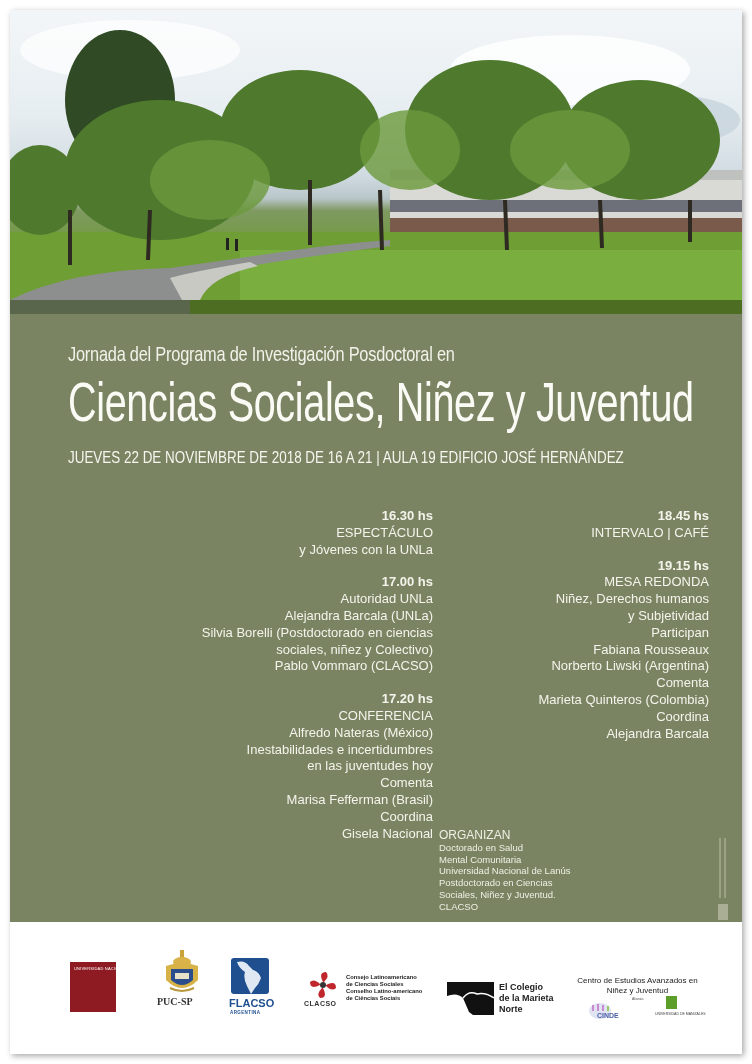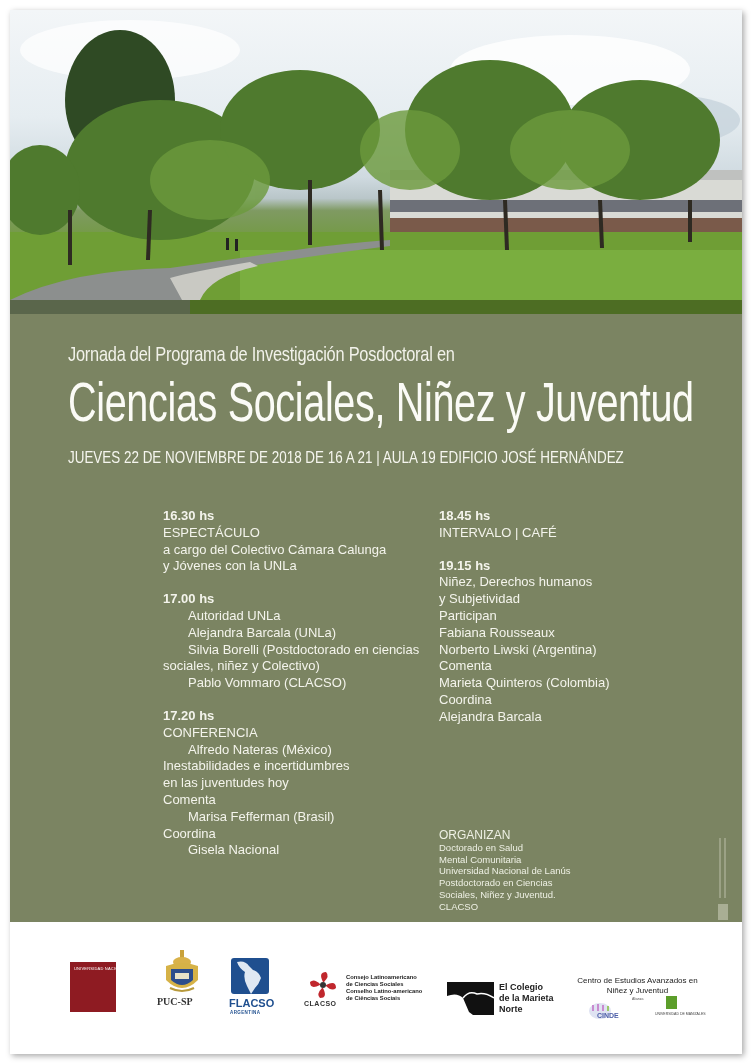--- a/index.html
+++ b/index.html
@@ -8,21 +8,21 @@
   
   .photo { position:absolute; left:0; top:0; width:732px; height:304px; overflow:hidden;
     background: linear-gradient(180deg, #f3f6f8 0%, #e6edf1 35%, #cfdae0 55%, #b9c6c9 62%, #7f9a62 66%, #6f9a3a 78%, #79a441 100%); }
   .photo svg { position:absolute; left:0; top:0; }
   .photo-band { position:absolute; left:0; top:290px; width:732px; height:14px; background:rgba(50,70,20,0.55); }
   
   .panel { position:absolute; left:0; top:304px; width:732px; height:608px; background:#7b8462; color:#ffffff; }
   .subtitle { position:absolute; left:58px; top:28px; font-size:21px; font-weight:300; letter-spacing:-0.3px; transform:scaleX(0.78); transform-origin:left top; white-space:nowrap; color:#f2f2ea; }
   .title { position:absolute; left:58px; top:56px; font-size:55px; font-weight:300; transform:scaleX(0.72); transform-origin:left top; white-space:nowrap; letter-spacing:-0.5px; color:#fbfbf6; }
   .dateline { position:absolute; left:58px; top:134px; font-size:17px; transform:scaleX(0.79); transform-origin:left top; white-space:nowrap; color:#f6f6ef; }
-  .col { position:absolute; font-size:13px; line-height:16.8px; color:#f4f4ec; }
+  .col { position:absolute; font-size:13px; line-height:16.8px; color:#f4f4ec;text-align:right; }
   .col.left { left:153px; top:194px; width:270px; }
   .col.right { left:429px; top:194px; width:270px; }
   .block { margin-bottom:16px; }
   .time { font-weight:bold; display:block; }
   .line { display:block; white-space:nowrap; }
   .b { font-weight:normal;margin-left:25px; }
   .org { position:absolute; left:429px; top:477px; font-size:9.5px; line-height:11.8px; color:#eef0e4; }
   .org .head { font-weight:normal; font-size:12px;margin-top:39px; }
   .credit { position:absolute; left:706px; top:520px; width:14px; height:90px; }
   
@@ -104,21 +104,20 @@
 
   <div class="panel">
     <div class="subtitle">Jornada del Programa de Investigación Posdoctoral en</div>
     <div class="title">Ciencias Sociales, Niñez y Juventud</div>
     <div class="dateline">JUEVES 22 DE NOVIEMBRE DE 2018 DE 16 A 21 | AULA 19 EDIFICIO JOSÉ HERNÁNDEZ</div>
 
     <div class="col left">
       <div class="block">
         <span class="time">16.30 hs</span>
         <span class="line"><span>ESPECTÁCULO</span></span>
-        <span class="line"><span>a cargo del Colectivo Cámara Calunga</span></span>
         <span class="line"><span>y Jóvenes con la UNLa</span></span>
       </div>
       <div class="block">
         <span class="time">17.00 hs</span>
         <span class="line"><span class="b">Autoridad UNLa</span></span>
         <span class="line"><span class="b">Alejandra Barcala</span><span> (UNLa)</span></span>
         <span class="line"><span class="b">Silvia Borelli</span><span> (Postdoctorado en ciencias</span></span>
         <span class="line"><span>sociales, niñez y Colectivo)</span></span>
         <span class="line"><span class="b">Pablo Vommaro</span><span> (CLACSO)</span></span>
       </div>
@@ -135,20 +134,21 @@
       </div>
     </div>
 
     <div class="col right">
       <div class="block">
         <span class="time">18.45 hs</span>
         <span class="line"><span>INTERVALO | CAFÉ</span></span>
       </div>
       <div class="block">
         <span class="time">19.15 hs</span>
+        <span class="line"><span>MESA REDONDA</span></span>
         <span class="line"><span>Niñez, Derechos humanos</span></span>
         <span class="line"><span>y Subjetividad</span></span>
         <span class="line"><span>Participan</span></span>
         <span class="line"><span>Fabiana Rousseaux</span></span>
         <span class="line"><span>Norberto Liwski (Argentina)</span></span>
         <span class="line"><span>Comenta</span></span>
         <span class="line"><span>Marieta Quinteros (Colombia)</span></span>
         <span class="line"><span>Coordina</span></span>
         <span class="line"><span>Alejandra Barcala</span></span>
       </div>

